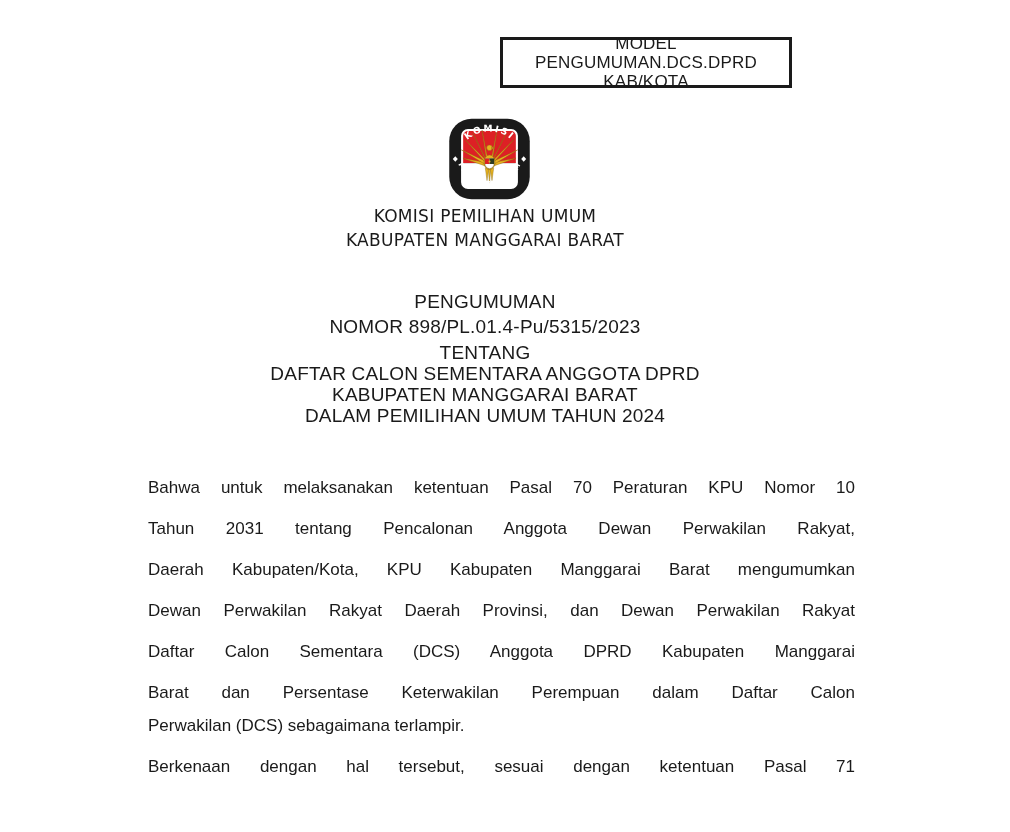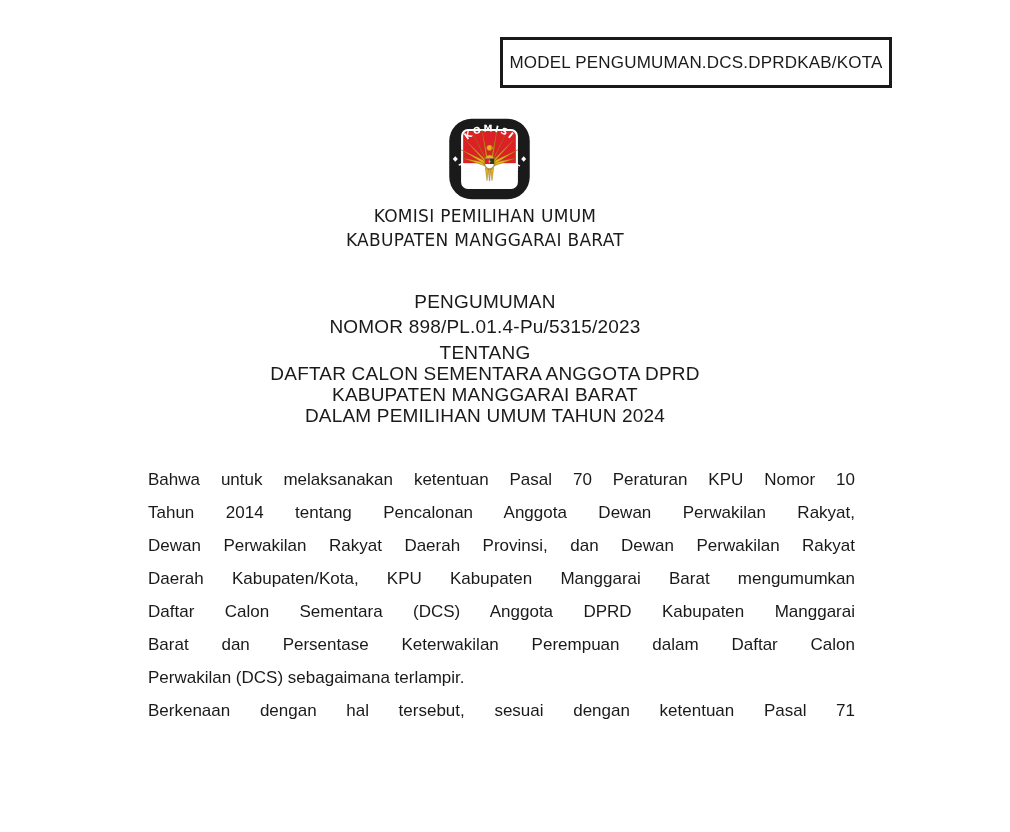--- a/index.html
+++ b/index.html
@@ -10,23 +10,23 @@
     overflow: hidden;
     font-family: "Liberation Sans", sans-serif;
     color: #1a1a1a;
   }
   .page { position: absolute; inset: 0; background: #ffffff; }
 
   
   .model-box {
     position: absolute;
     left: 500px; top: 37px;
-    width: 392px; height: 51px;
+    width: 292px; height: 51px;
     border: 3px solid #1a1a1a;
-    display: flex; flex-direction: row;
+    display: flex; flex-direction: column;
     align-items: center; justify-content: center;
     text-align: center;
     font-size: 17px; line-height: 19px;
     letter-spacing: 0.2px;
   }
 
   
   .logo-wrap {
     position: absolute;
     left: 448px; top: 117px;
@@ -54,21 +54,21 @@
   .title-block .tgap1 { margin-bottom: 4px; }
   .title-block .tgap2 { margin-bottom: 5px; }
 
   
   .body-text {
     position: absolute;
     left: 148px; top: 463px;
     width: 707px;
     font-size: 17px; line-height: 33px;
   }
-  .jline { text-align: justify; text-align-last: justify; }
+  .jline { text-align: justify; text-align-last: justify; margin-top: 8px; }
   .jlast { text-align: justify; text-align-last: left; }
 </style>
 </head>
 <body>
 
 <div class="page">
 
   <div class="model-box">
     <div>MODEL PENGUMUMAN.DCS.DPRD</div>
     <div>KAB/KOTA</div>
@@ -145,23 +145,23 @@
     <div class="tgap2">NOMOR 898/PL.01.4-Pu/5315/2023</div>
     <div>TENTANG</div>
     <div>DAFTAR CALON SEMENTARA ANGGOTA DPRD</div>
     <div>KABUPATEN MANGGARAI BARAT</div>
     <div>DALAM PEMILIHAN UMUM TAHUN 2024</div>
   </div>
 
   <div class="body-text">
     <div>
       <div class="jline">Bahwa untuk melaksanakan ketentuan Pasal 70 Peraturan KPU Nomor 10</div>
-      <div class="jline">Tahun 2014 tentang Pencalonan Anggota Dewan Perwakilan Rakyat,</div>
+      <div class="jline">Tahun 2031 tentang Pencalonan Anggota Dewan Perwakilan Rakyat,</div>
+      <div class="jline">Daerah Kabupaten/Kota, KPU Kabupaten Manggarai Barat mengumumkan</div>
       <div class="jline">Dewan Perwakilan Rakyat Daerah Provinsi, dan Dewan Perwakilan Rakyat</div>
-      <div class="jline">Daerah Kabupaten/Kota, KPU Kabupaten Manggarai Barat mengumumkan</div>
       <div class="jline">Daftar Calon Sementara (DCS) Anggota DPRD Kabupaten Manggarai</div>
       <div class="jline">Barat dan Persentase Keterwakilan Perempuan dalam Daftar Calon</div>
       <div class="jlast">Perwakilan (DCS) sebagaimana terlampir.</div>
     </div>
     <div>
       <div class="jline">Berkenaan dengan hal tersebut, sesuai dengan ketentuan Pasal 71</div>
     </div>
   </div>
 
 </div>

